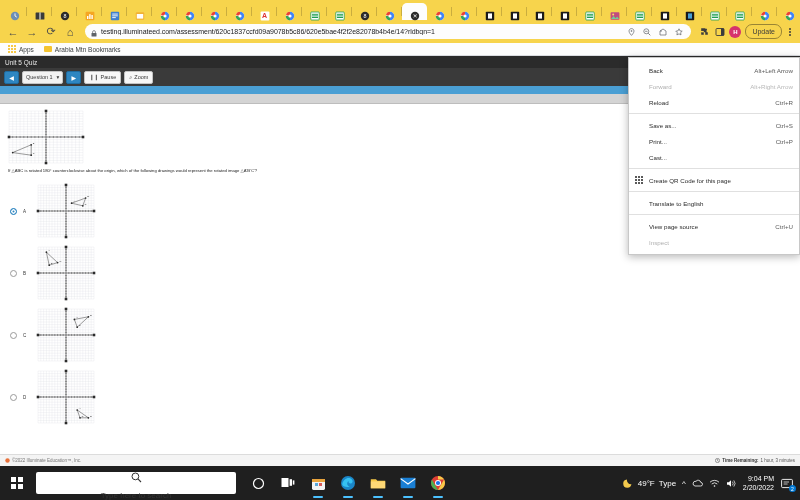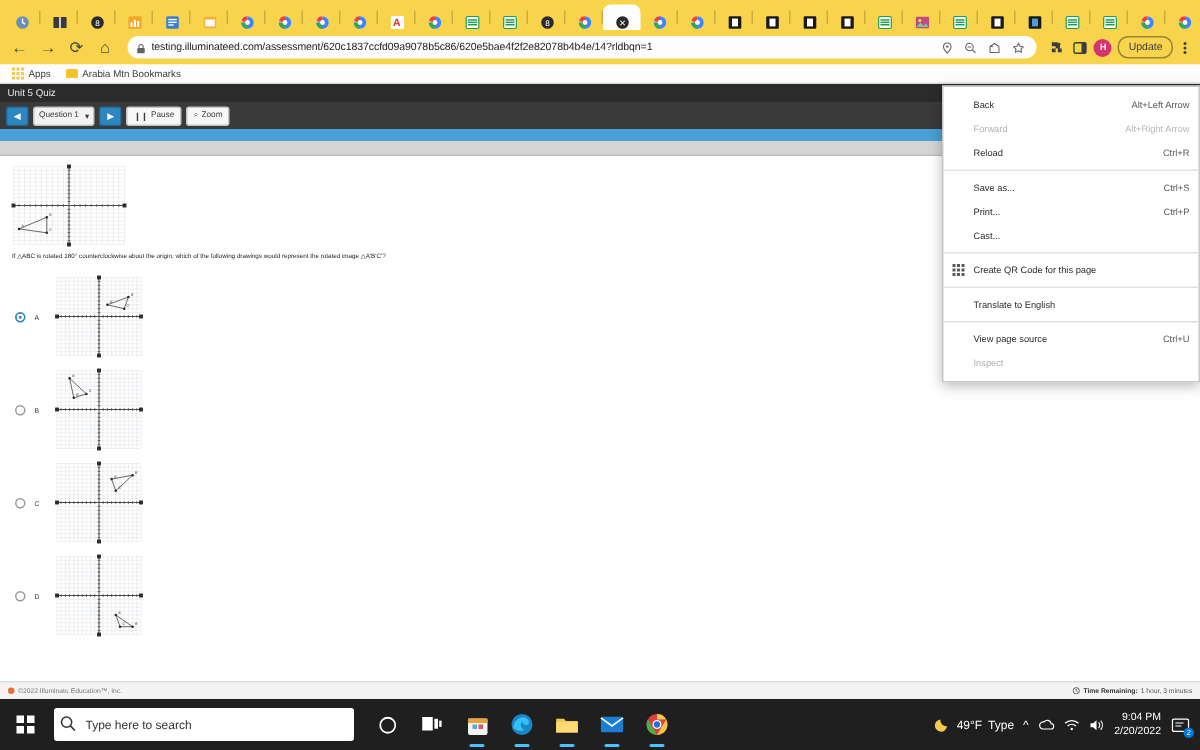--- a/index.html
+++ b/index.html
@@ -145,21 +145,21 @@
   
   .taskbar{
     position:absolute;left:0;bottom:0;width:800px;height:34px;background:#1f1f1f;
     display:flex;align-items:center;
   }
   .start{width:34px;height:34px;display:flex;align-items:center;justify-content:center;}
   .winlogo{display:grid;grid-template-columns:5px 5px;grid-template-rows:5px 5px;gap:1.5px;}
   .winlogo i{background:#ffffff;display:block;}
   .searchbox{
     width:200px;height:22px;background:#ffffff;border-radius:2px;display:flex;
-    align-items:center;gap:6px;padding:0 4px;box-sizing:border-box;margin-left:2px;
+    align-items:center;gap:6px;padding:0 4px;box-sizing:border-box;margin-left:2px;flex-direction:column;
   }
   .searchbox span{font-size:8px;color:#333;}
   .tb-apps{display:flex;align-items:center;gap:2px;margin-left:8px;}
   .tbapp{width:28px;height:34px;display:flex;align-items:center;justify-content:center;position:relative;}
   .tbapp.run::after{content:"";position:absolute;bottom:2px;left:9px;width:10px;height:2px;background:#4cc2ff;border-radius:1px;}
   .tray{margin-left:auto;display:flex;align-items:center;gap:6px;padding-right:6px;color:#fff;}
   .weather{display:flex;align-items:center;gap:4px;font-size:8px;color:#fff;}
   .trayico{font-size:8px;color:#fff;display:flex;align-items:center;}
   .clock{font-size:7px;color:#fff;text-align:right;line-height:1.35;}
   .notif{position:relative;width:14px;height:14px;display:flex;align-items:center;justify-content:center;}

